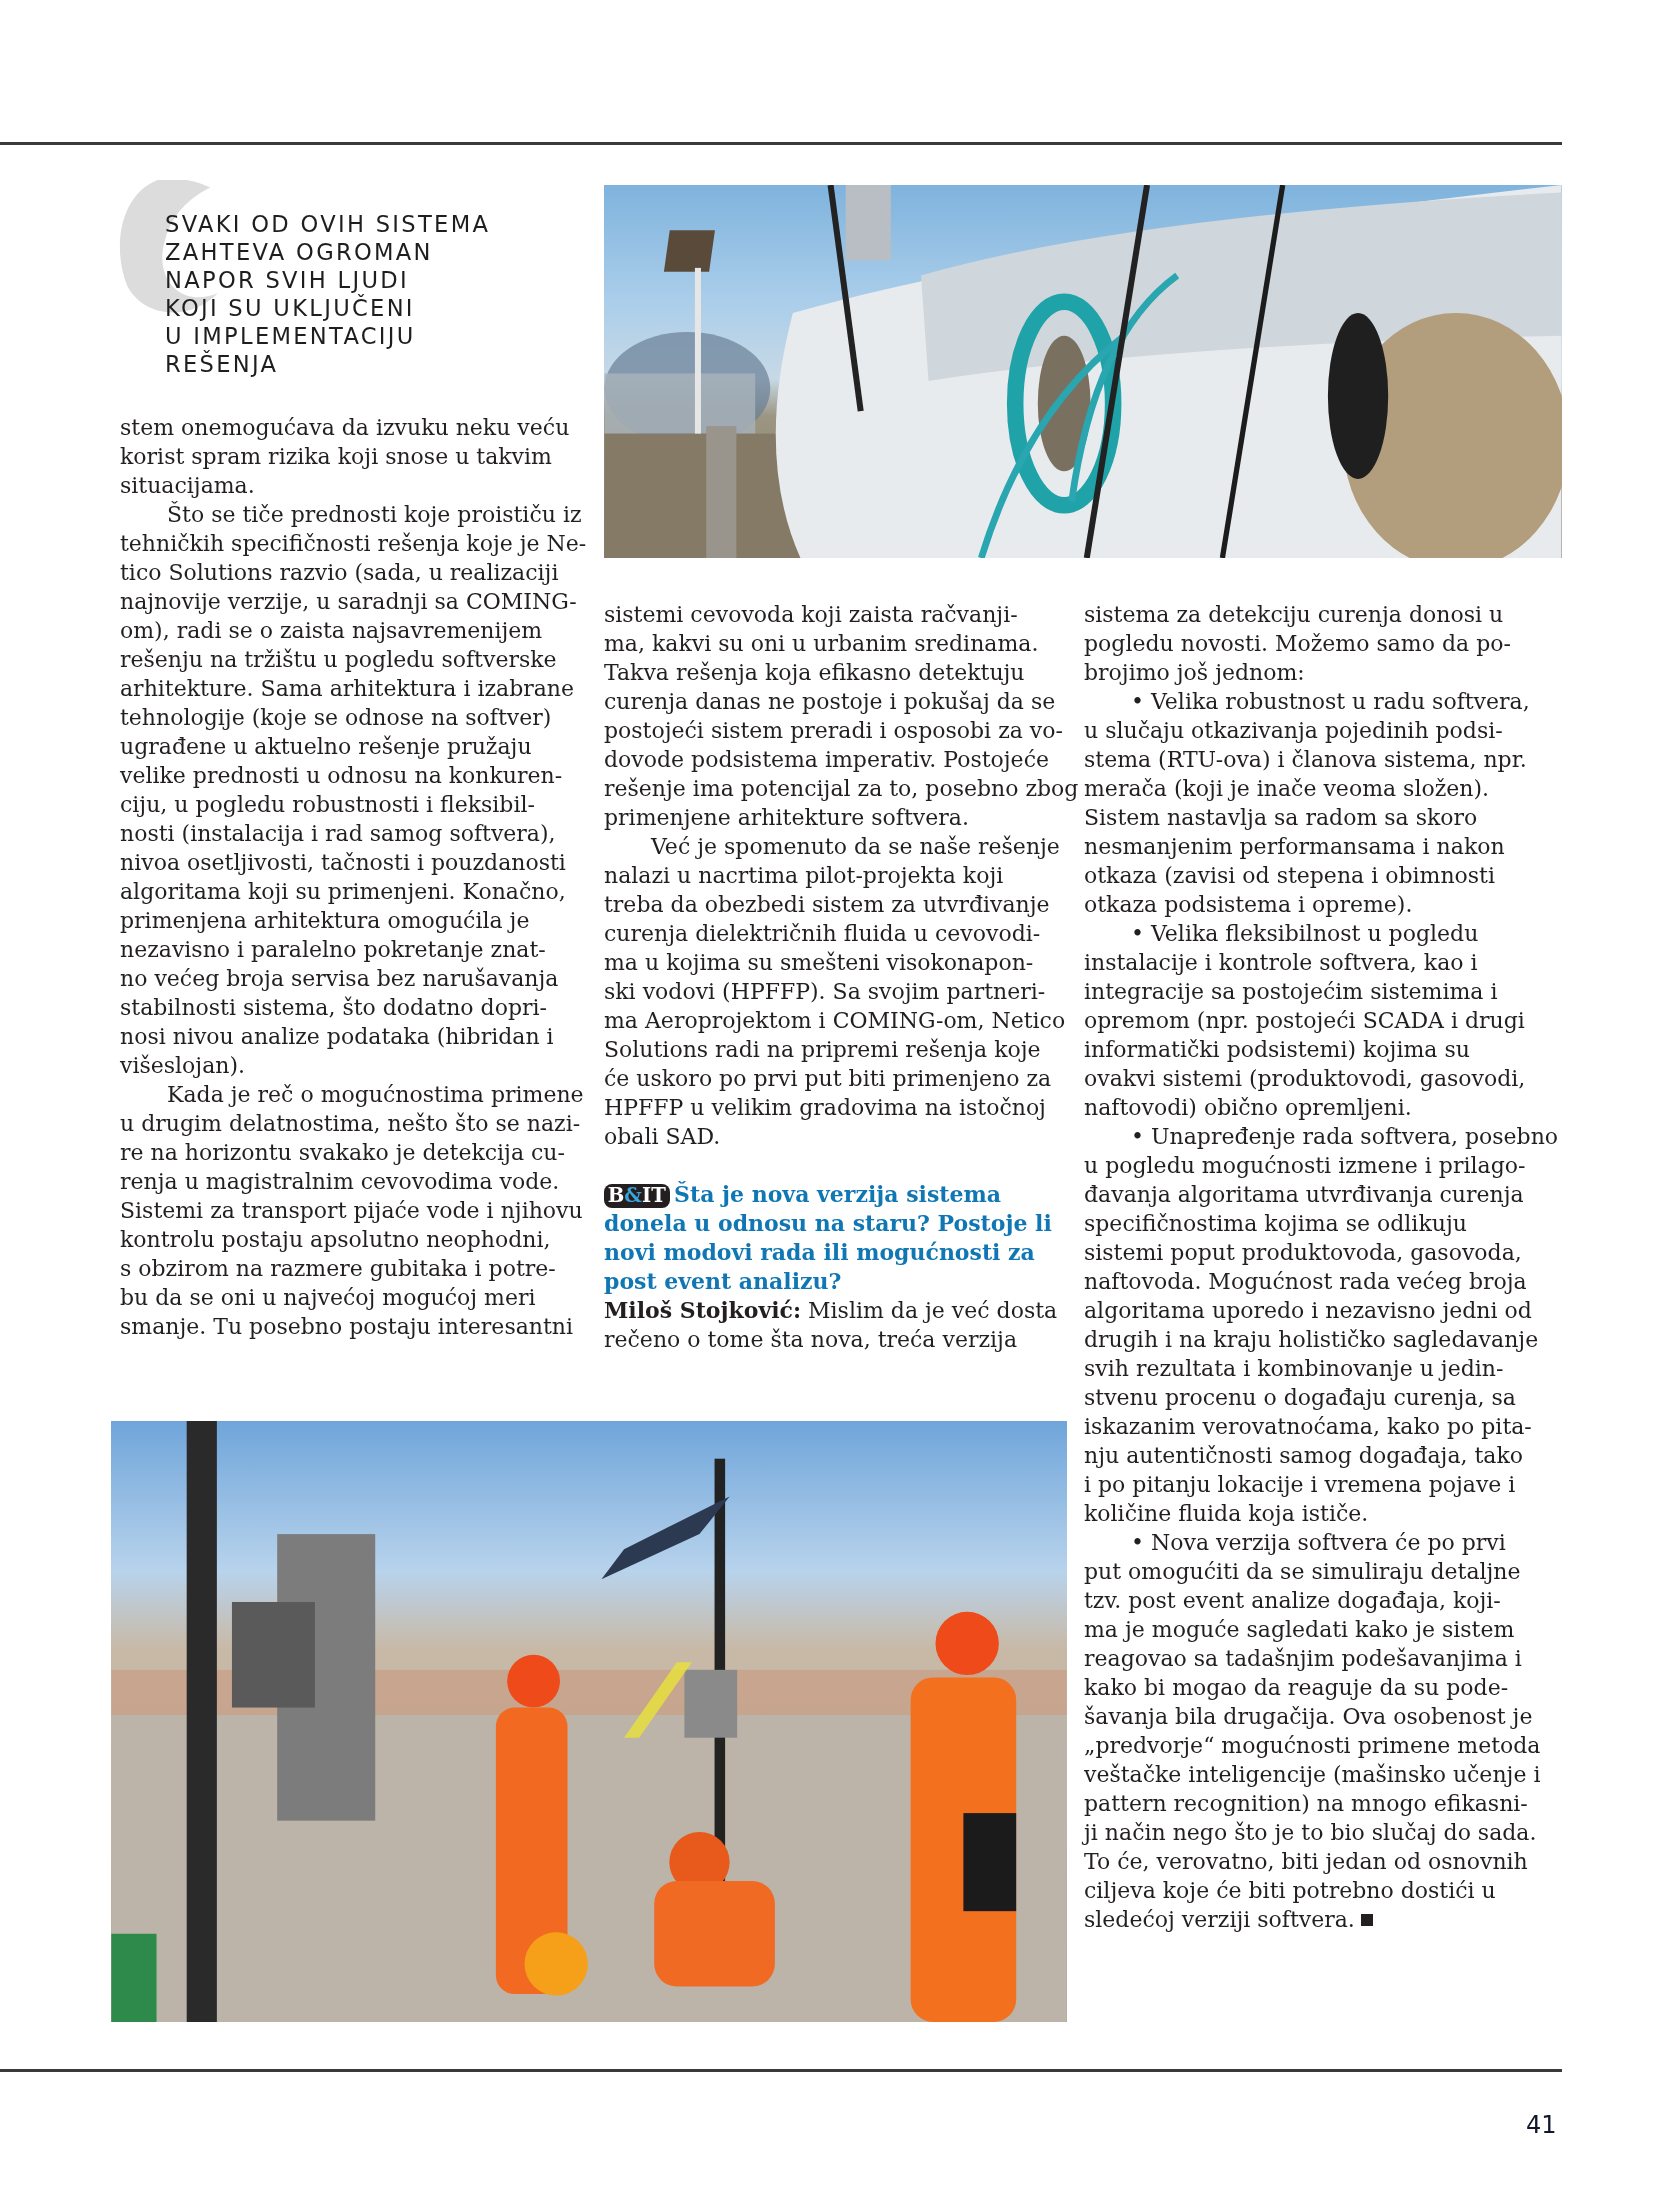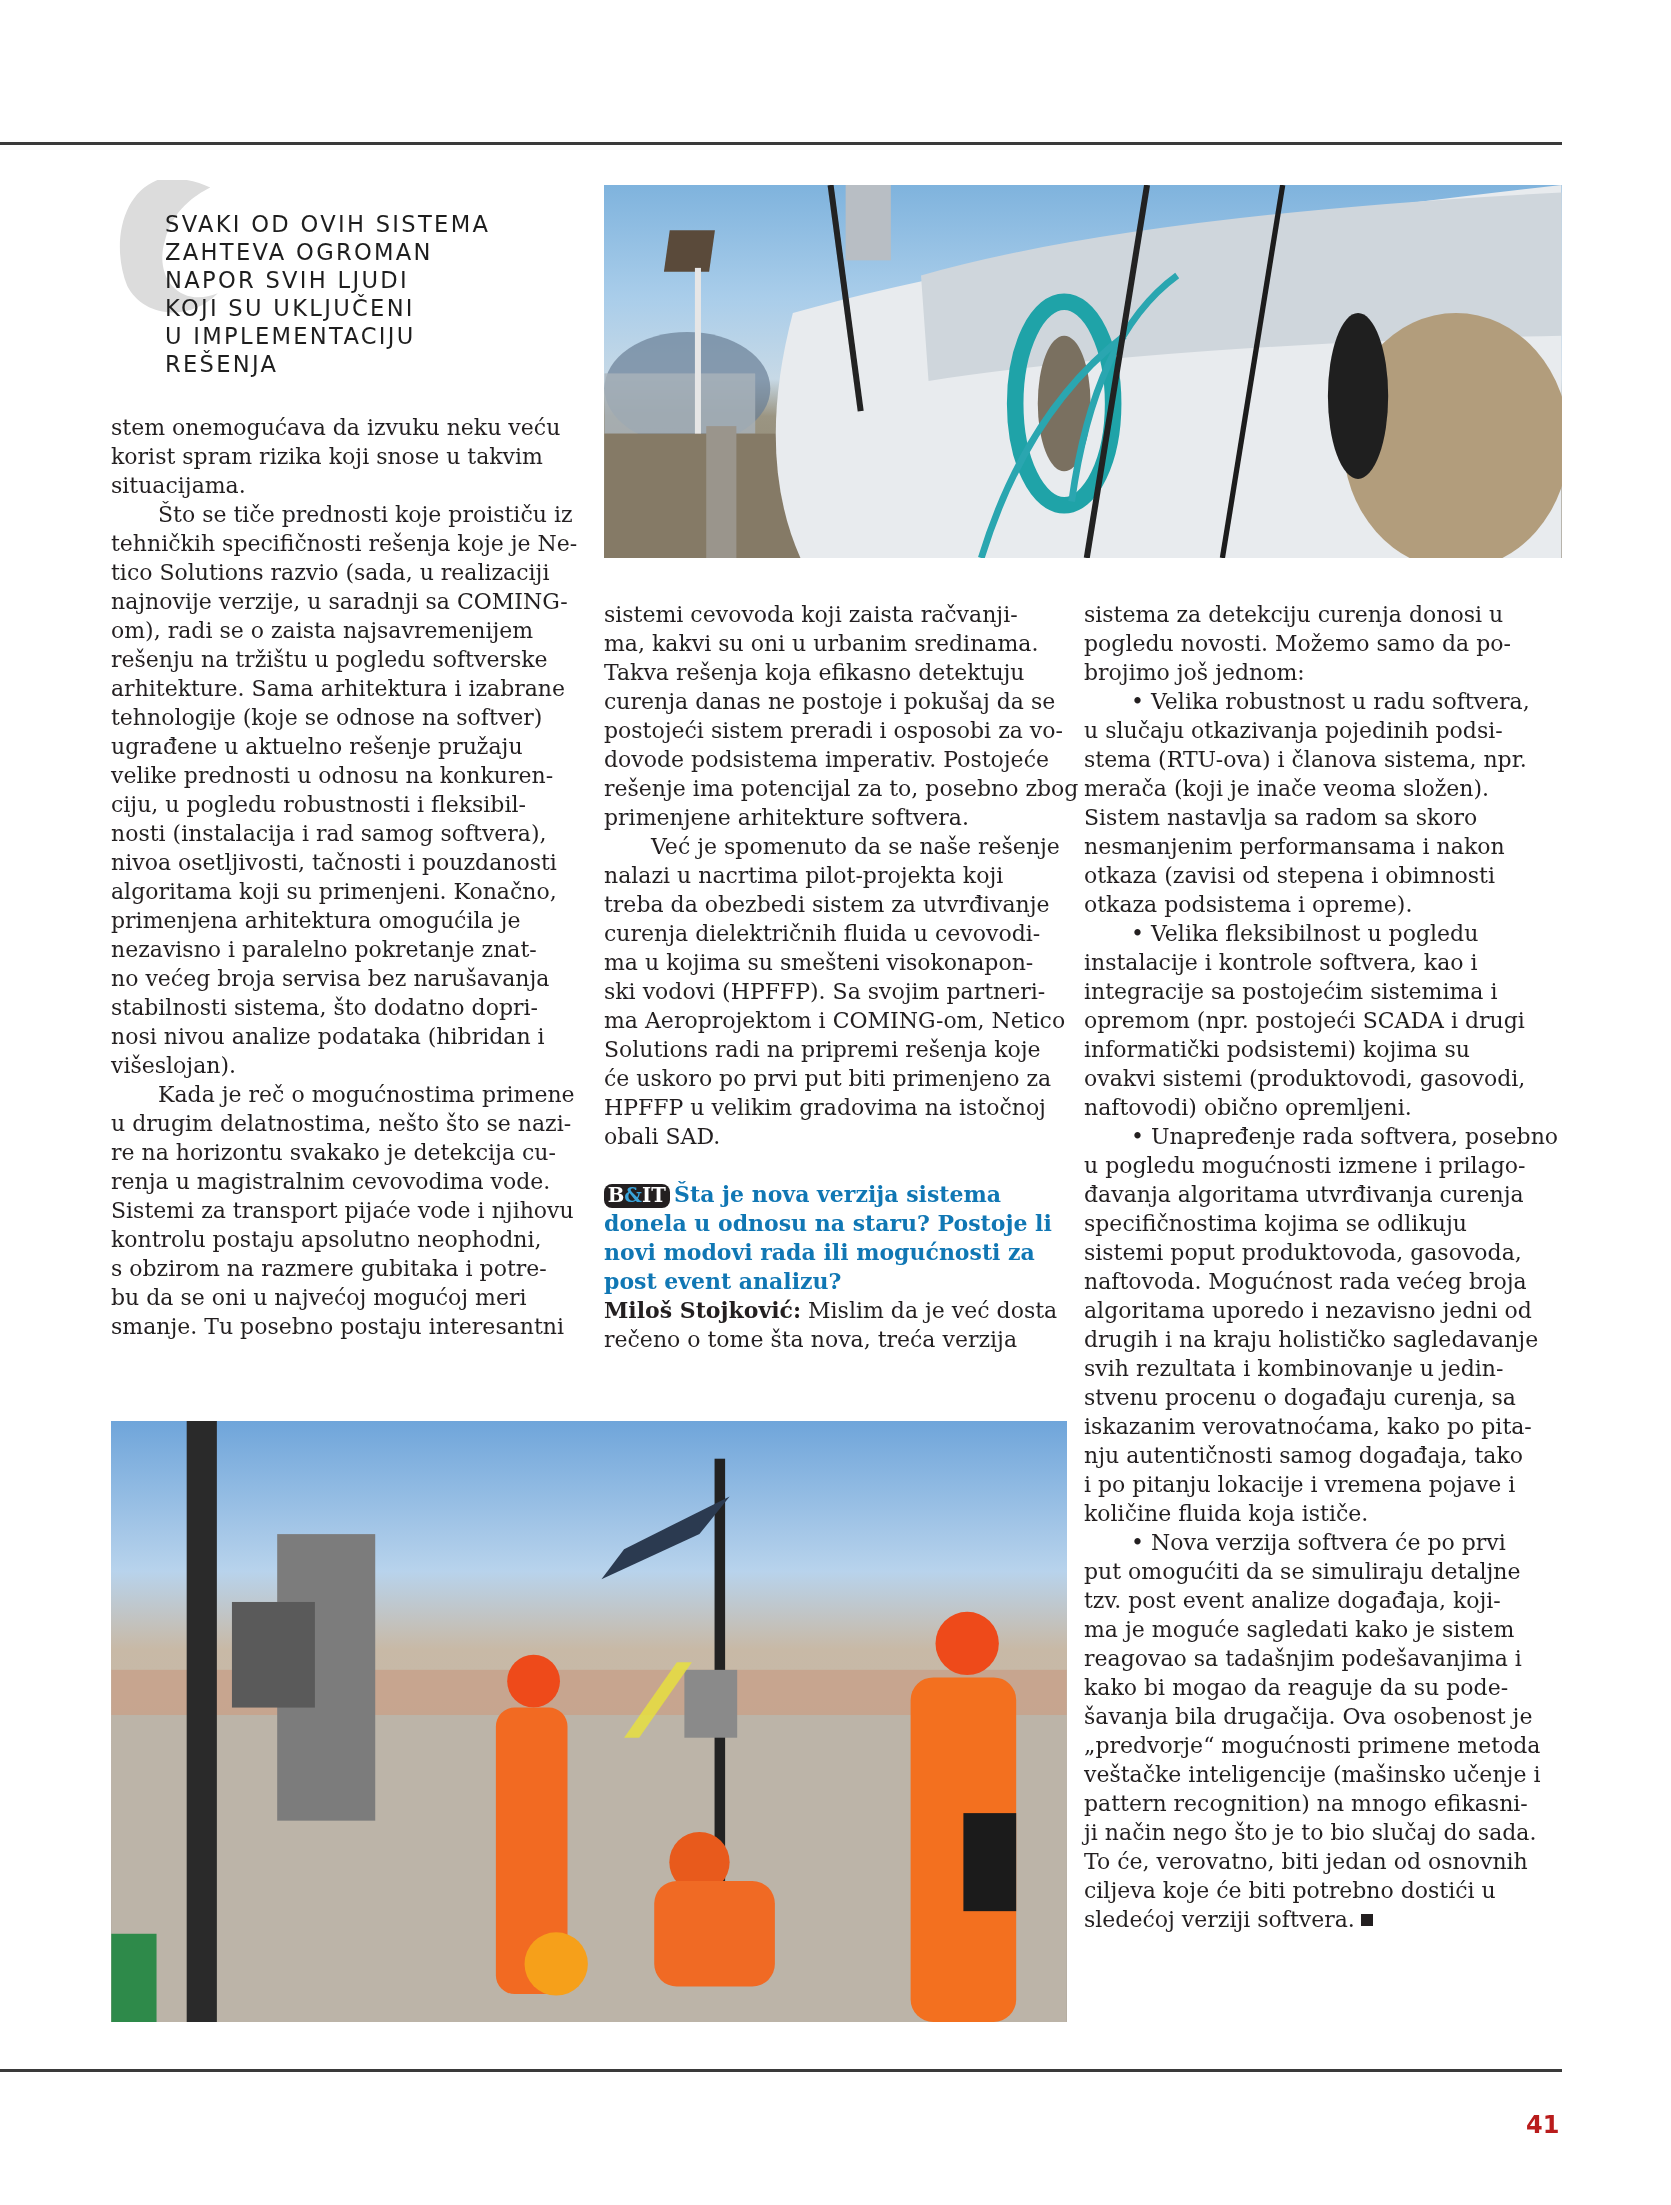--- a/index.html
+++ b/index.html
@@ -11,39 +11,39 @@
 
   .pull { position:absolute; left:106px; top:180px; width:453px; height:211px; }
   .pull .crescent { position:absolute; left:6px; top:0; width:121px; height:136px; }
   .pull .lines { position:absolute; left:59px; top:30px; font-family:"DejaVu Sans", "Liberation Sans", sans-serif;
                  font-size:22.6px; letter-spacing:2.3px; line-height:28px; color:#1e1e1e; }
   .pull .lines div { white-space:nowrap; }
 
   .col { position:absolute; font-size:22px; line-height:29px; white-space:nowrap; }
   .col .ln { height:29px; overflow:visible; }
   .col .ind { padding-left:47px; }
-  .col.left { left:111px; top:413px; width:453px; }
+  .col.left { left:120px; top:413px; width:453px; }
   .col.mid { left:604px; top:600px; width:453px; }
   .col.right { left:1084px; top:600px; width:475px; }
 
   .photo { position:absolute; overflow:hidden; }
   .photo.top { left:604px; top:185px; width:958px; height:373px;
     background:linear-gradient(180deg,#7fb3dd 0%,#a9cdea 30%,#c7d9e6 52%,#9b9582 62%,#857c68 100%); }
   .photo.bottom { left:111px; top:1421px; width:956px; height:601px;
     background:linear-gradient(180deg,#6fa5da 0%,#b8d3ec 25%,#c8b9a6 38%,#c0b8ac 60%,#a8a095 100%); }
 
   .qa-head { font-family:"DejaVu Serif", serif; font-weight:bold; color:#1077b4; }
   .badge { display:inline-block; background:#231f20; color:#ffffff; border-radius:8px;
            padding:0 3.8px; font-weight:bold; font-size:19.6px; line-height:24px; margin-right:4.5px; }
   .badge .amp { color:#3aa3d9; }
   .speaker { font-weight:bold; }
   .endmark { display:inline-block; width:12px; height:12px; background:#231f20; margin-left:6px; vertical-align:0.8px; }
 
   .pageno { position:absolute; left:1526px; top:2111px; font-family:"DejaVu Sans", "Liberation Sans", sans-serif;
-            font-weight:bold; font-size:24px; color:#b91c1c; }
+            font-weight:normal; font-size:24px; color:#0f172a; }
 </style>
 </head>
 <body>
 
 <div class="rule top"></div>
 
 <div class="pull">
   <svg class="crescent" viewBox="0 0 160 180">
     <path d="M60 0 C 10 20, 0 90, 20 140 C 40 180, 100 190, 140 150 C 90 170, 55 130, 70 80 C 80 40, 110 20, 130 10 C 110 0, 80 -5, 60 0 Z" fill="#dcdcdc"></path>
   </svg>

